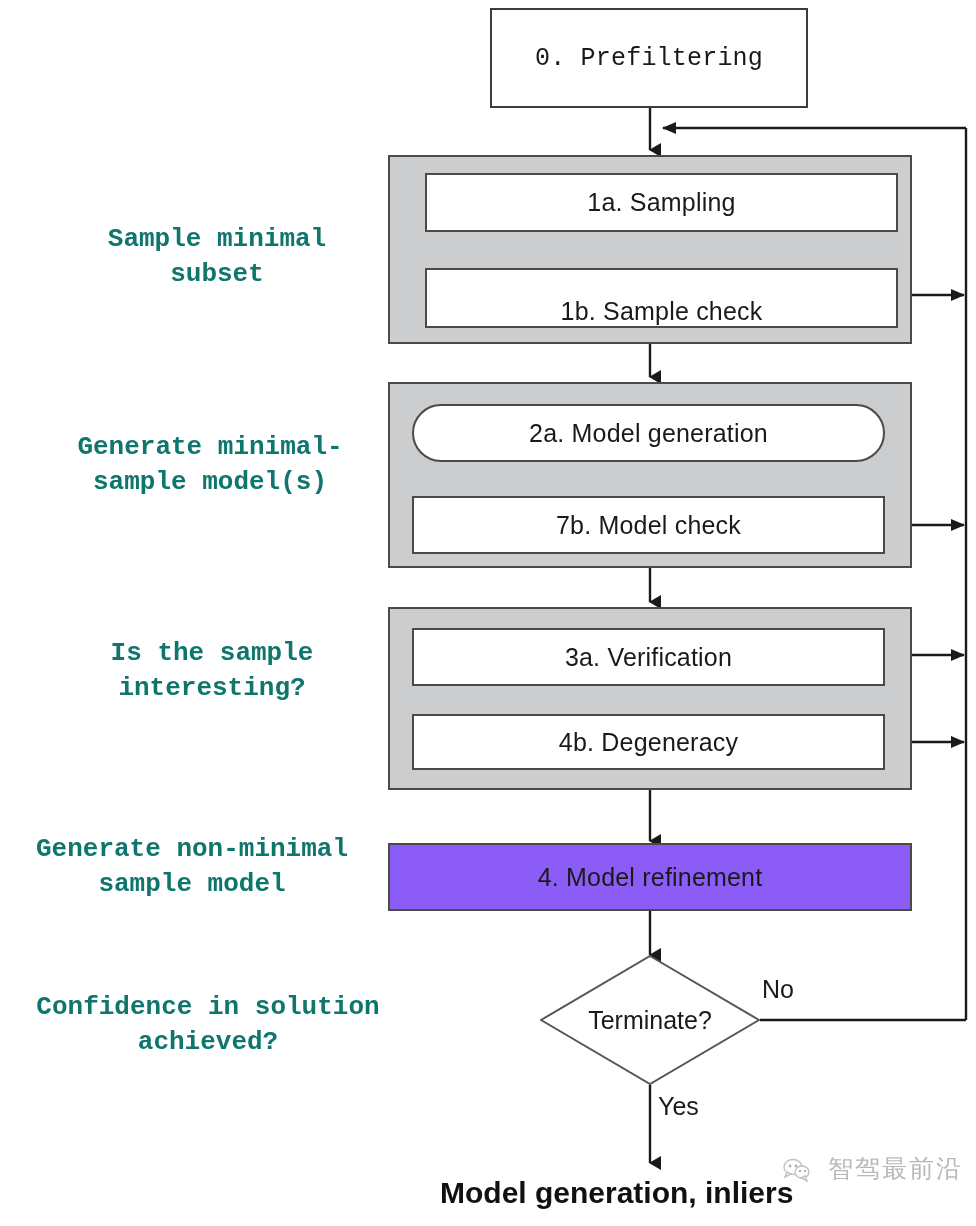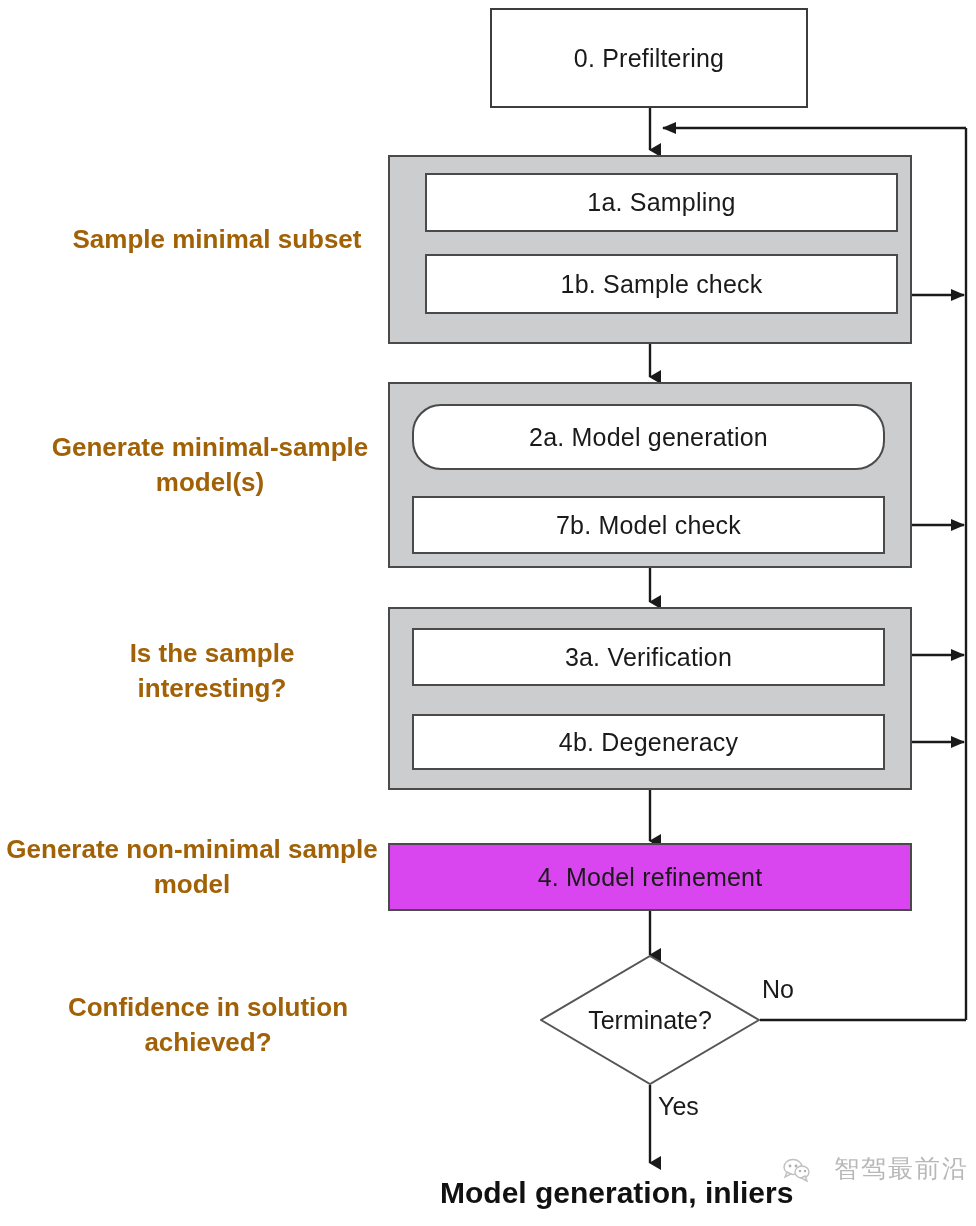--- a/index.html
+++ b/index.html
@@ -52,21 +52,21 @@
     display: flex;
     align-items: center;
     justify-content: center;
     font-size: 25px;
     color: #1a1a1a;
     letter-spacing: .2px;
   }
   .graybox {
     position: absolute;
     box-sizing: border-box;
-    background: #d946ef;
+    background: #8b5cf6;
     border: 2px solid #4a4a4a;
     display: flex;
     align-items: center;
     justify-content: center;
     font-size: 25px;
     color: #1a1a1a;
     letter-spacing: .2px;
   }
 
   
@@ -83,22 +83,23 @@
     color: #1a1a1a;
   }
 
   
   .sidelabel {
     position: absolute;
     box-sizing: border-box;
     font-weight: bold;
     font-size: 26px;
     line-height: 1.33;
-    color: #a16207;
+    color: #0f766e;
     text-align: center;
+    font-family: Liberation Mono, monospace;
   }
 
   
   .edgelabel {
     position: absolute;
     font-size: 25px;
     color: #1a1a1a;
   }
 
   
@@ -108,21 +109,21 @@
     font-size: 30px;
     color: #111111;
     white-space: nowrap;
   }
 
   
   .watermark {
     position: absolute;
     display: flex;
     align-items: center;
-    gap: 20px;
+    gap: 14px;
     opacity: .62;
   }
   .watermark .wm-text {
     font-size: 25px;
     color: #8d8d8d;
     letter-spacing: 2px;
     white-space: nowrap;
   }
 </style>
 </head>
@@ -169,34 +170,34 @@
       <path d="M884,742 L964,742" marker-end="url(#arrowRight)"></path>
 
       <path d="M760,1020 L966,1020"></path>
 
       <path d="M966,1020 L966,128"></path>
 
       <path d="M966,128 L663,128" marker-end="url(#arrowLeft)"></path>
     </g>
   </svg>
 
-  <div class="plainbox" style="left:490px; top:8px; width:318px; height:100px;">
+  <div class="plainbox" style="left:490px; top:8px; width:318px; height:100px;font-family:Liberation Mono, monospace;">
     <span>0. Prefiltering</span>
   </div>
 
   <div class="graygroup" style="left:388px; top:155px; width:524px; height:189px;"></div>
   <div class="innerbox" style="left:425px; top:173px; width:473px; height:59px;">
     <span>1a. Sampling</span>
   </div>
-  <div class="innerbox" style="left:425px; top:254px; width:473px; height:60px;">
+  <div class="innerbox" style="left:425px; top:268px; width:473px; height:60px;align-items:flex-end;">
     <span>1b. Sample check</span>
   </div>
 
   <div class="graygroup" style="left:388px; top:382px; width:524px; height:186px;"></div>
-  <div class="innerbox" style="left:412px; top:404px; width:473px; height:66px;border-radius:29px;">
+  <div class="innerbox" style="left:412px; top:404px; width:473px; height:58px;border-radius:29px;">
     <span>2a. Model generation</span>
   </div>
   <div class="innerbox" style="left:412px; top:496px; width:473px; height:58px;">
     <span>7b. Model check</span>
   </div>
 
   <div class="graygroup" style="left:388px; top:607px; width:524px; height:183px;"></div>
   <div class="innerbox" style="left:412px; top:628px; width:473px; height:58px;">
     <span>3a. Verification</span>
   </div>

